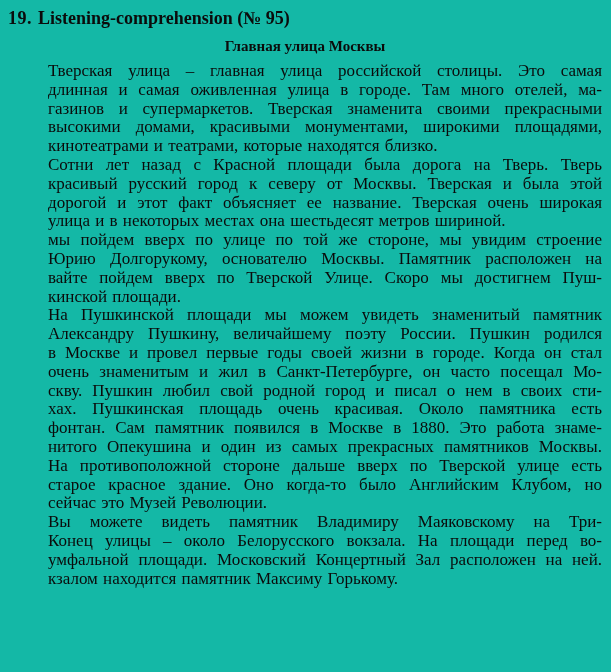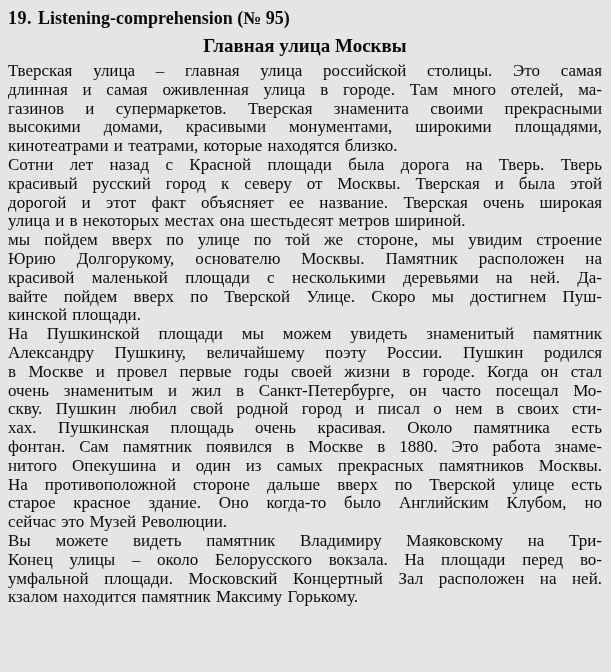--- a/index.html
+++ b/index.html
@@ -5,21 +5,21 @@
   html, body {
     margin: 0;
     padding: 0;
     background: #ffffff;
   }
   .page {
     position: relative;
     width: 611px;
     height: 672px;
     box-sizing: border-box;
-    background: #e5e5e5;
+    background: #14b8a6;
     color: #0b0b0b;
     font-family: "Liberation Serif", serif;
     padding: 7px 9px 0 8px;
     overflow: hidden;
   }
   .exercise-header {
     display: flex;
     align-items: flex-start;
     font-weight: bold;
     font-size: 18px;
@@ -29,34 +29,35 @@
     flex: 0 0 30px;
     letter-spacing: 0.5px;
   }
   .exercise-header-text {
     flex: 1 1 auto;
   }
   .text-title {
     margin: 5px 0 5px 0;
     text-align: center;
     font-weight: bold;
-    font-size: 19px;
+    font-size: 15px;
     line-height: 22px;
   }
   .text-body {
     font-size: 17px;
   }
   .paragraph {
     margin: 0;
   }
   .line {
     line-height: 18.8px;
     text-align: justify;
     text-align-last: justify;
     word-spacing: 1px;
+    margin-left: 40px;
   }
   .line.last {
     text-align-last: left;
   }
 </style>
 </head>
 <body>
 
 <div class="page">
   <div class="exercise-header">
@@ -78,21 +79,20 @@
       </div>
       <div class="paragraph">
         <div class="line">Сотни лет назад с Красной площади была дорога на Тверь. Тверь</div>
         <div class="line">красивый русский город к северу от Москвы. Тверская и была этой</div>
         <div class="line">дорогой и этот факт объясняет ее название. Тверская очень широкая</div>
         <div class="line last">улица и в некоторых местах она шестьдесят метров шириной.</div>
       </div>
       <div class="paragraph">
         <div class="line">мы пойдем вверх по улице по той же стороне, мы увидим строение</div>
         <div class="line">Юрию Долгорукому, основателю Москвы. Памятник расположен на</div>
-        <div class="line">красивой маленькой площади с несколькими деревьями на ней. Да-</div>
         <div class="line">вайте пойдем вверх по Тверской Улице. Скоро мы достигнем Пуш-</div>
         <div class="line last">кинской площади.</div>
       </div>
       <div class="paragraph">
         <div class="line">На Пушкинской площади мы можем увидеть знаменитый памятник</div>
         <div class="line">Александру Пушкину, величайшему поэту России. Пушкин родился</div>
         <div class="line">в Москве и провел первые годы своей жизни в городе. Когда он стал</div>
         <div class="line">очень знаменитым и жил в Санкт-Петербурге, он часто посещал Мо-</div>
         <div class="line">скву. Пушкин любил свой родной город и писал о нем в своих сти-</div>
         <div class="line">хах. Пушкинская площадь очень красивая. Около памятника есть</div>

